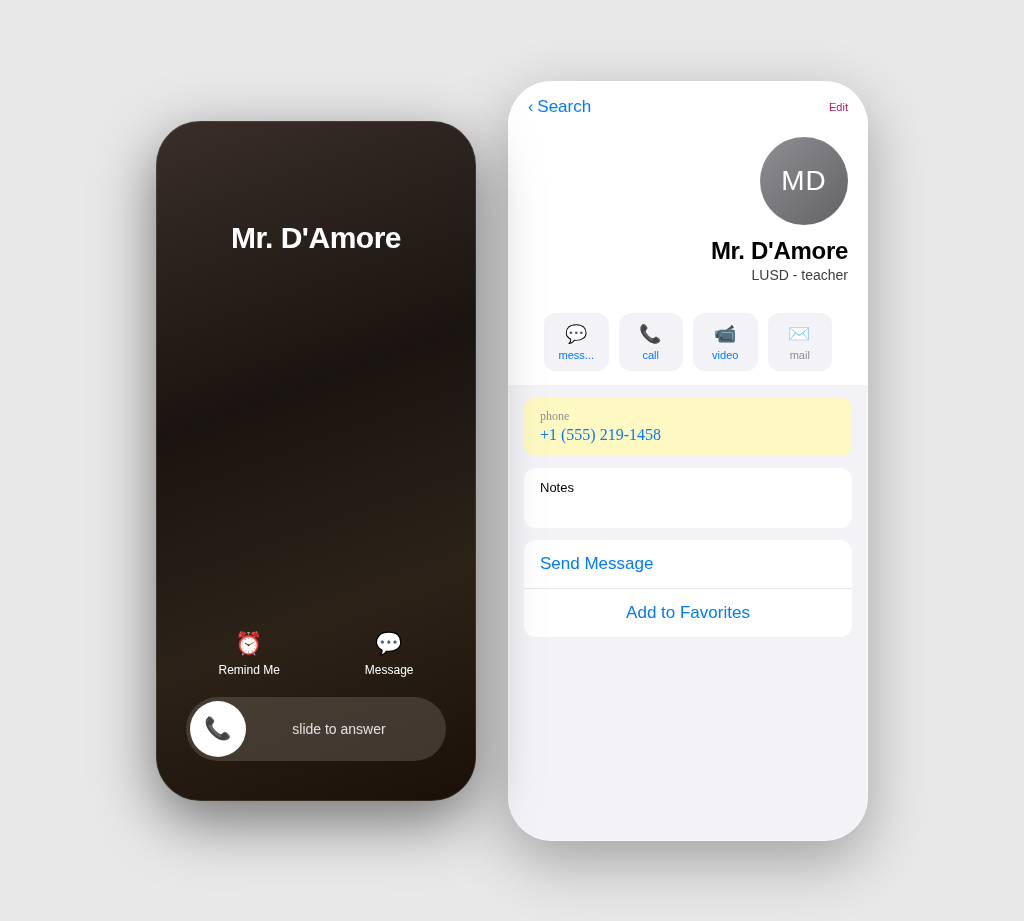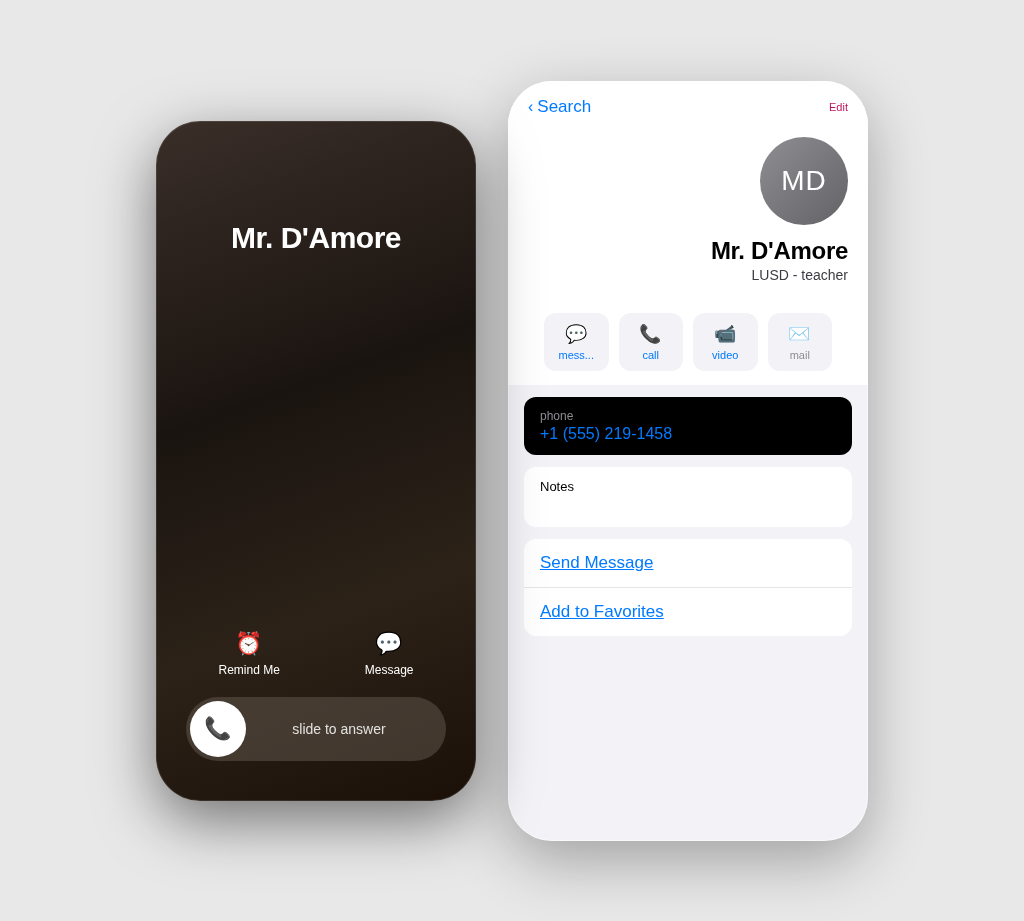--- a/index.html
+++ b/index.html
@@ -213,24 +213,25 @@
       color: #8e8e93;
     }
 
     .contact-body {
       flex: 1;
       overflow-y: auto;
       padding: 12px 0;
     }
 
     .info-card {
-      background: #000000;
+      background: #fef9c3;
       border-radius: 12px;
       margin: 0 16px 12px;
       padding: 12px 16px;
+      font-family: Liberation Serif, serif;
     }
 
     .info-label {
       font-size: 12px;
       color: #8e8e93;
       font-weight: 400;
       margin-bottom: 2px;
     }
 
     .info-value {
@@ -259,25 +260,25 @@
       margin: 0 16px 2px;
       overflow: hidden;
     }
 
     .link-item {
       padding: 14px 16px;
       font-size: 17px;
       color: #007aff;
       border-bottom: 0.5px solid #e5e5ea;
       cursor: pointer;
-      text-decoration: underline;
     }
 
     .link-item:last-child {
       border-bottom: none;
+      text-align: center;
     }
   </style>
 </head>
 <body>
 
 <div class="phone-left">
   <div class="caller-name-left">Mr. D'Amore</div>
 
   <div class="call-actions">
     <div class="call-action-btn">

